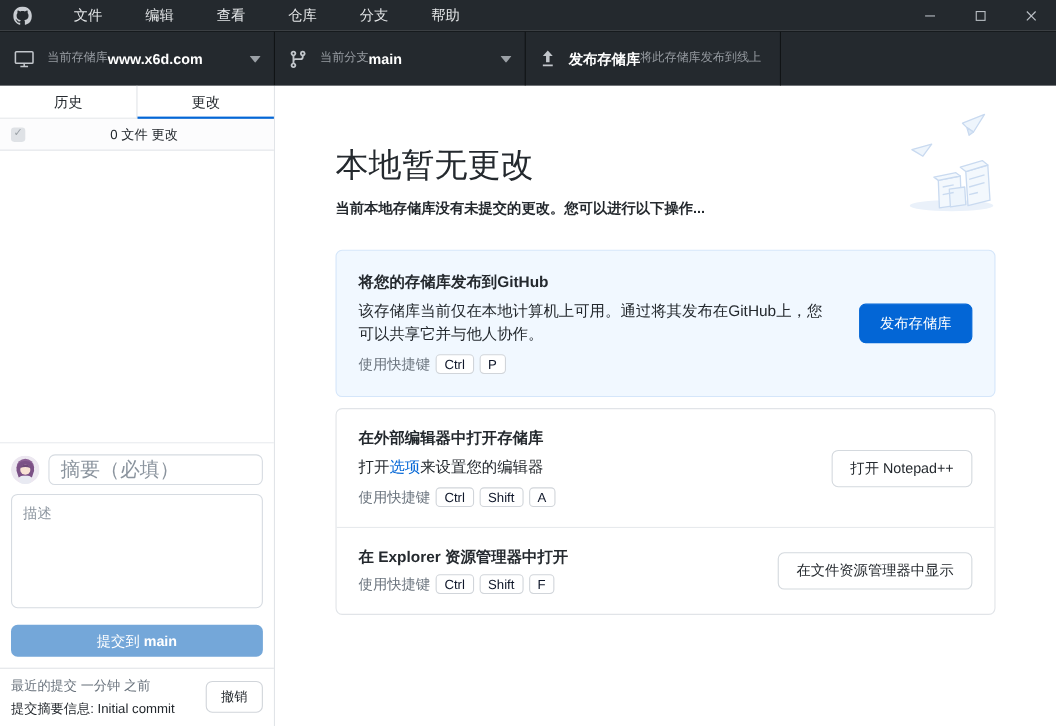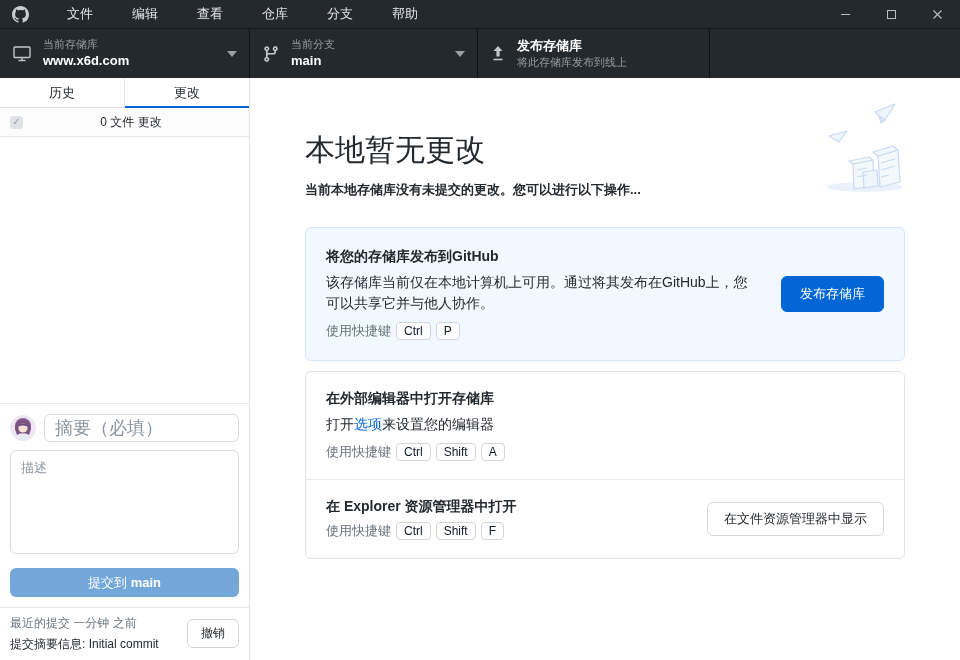--- a/index.html
+++ b/index.html
@@ -19,21 +19,21 @@
   .win-controls { margin-left:auto; display:flex; height:28px; }
   .win-btn { width:46px; height:28px; display:flex; align-items:center; justify-content:center; color:#b9bec4; }
 
   
   .toolbar { height:50px; background:#24292e; border-top:1px solid #16191c; display:flex; flex:0 0 50px; }
   .tb-seg { display:flex; align-items:center; padding:0 12px; border-right:1px solid #101315; height:100%; }
   .tb-seg.repo { width:250px; }
   .tb-seg.branch { width:228px; }
   .tb-seg.publish { width:232px; }
   .tb-icon { margin-right:11px; display:flex; align-items:center; }
-  .tb-text { display:flex; flex-direction:column; line-height:1.35; }
+  .tb-text { display:flex; flex-direction:row; line-height:1.35; }
   .tb-label { color:#979ca2; font-size:11px; }
   .tb-value { color:#ffffff; font-size:13px; font-weight:bold; }
   .tb-sub { color:#979ca2; font-size:11px; }
   .tb-chevron { margin-left:auto; display:flex; align-items:center; }
 
   
   .body { flex:1; display:flex; min-height:0; }
 
   
   .sidebar { width:250px; flex:0 0 250px; border-right:1px solid #e1e4e8; display:flex; flex-direction:column; background:#fff; }
@@ -256,20 +256,21 @@
           <div class="card-text">
             <div class="card-title">在外部编辑器中打开存储库</div>
             <div class="card-body"><span>打开</span><span class="card-link">选项</span><span>来设置您的编辑器</span></div>
             <div class="shortcut">
               <span>使用快捷键</span>
               <kbd>Ctrl</kbd>
               <kbd>Shift</kbd>
               <kbd>A</kbd>
             </div>
           </div>
+          <button class="btn">打开 Notepad++</button>
         </div>
 
         <div class="card-row">
           <div class="card-text">
             <div class="card-title">在 Explorer 资源管理器中打开</div>
             <div class="shortcut">
               <span>使用快捷键</span>
               <kbd>Ctrl</kbd>
               <kbd>Shift</kbd>
               <kbd>F</kbd>

